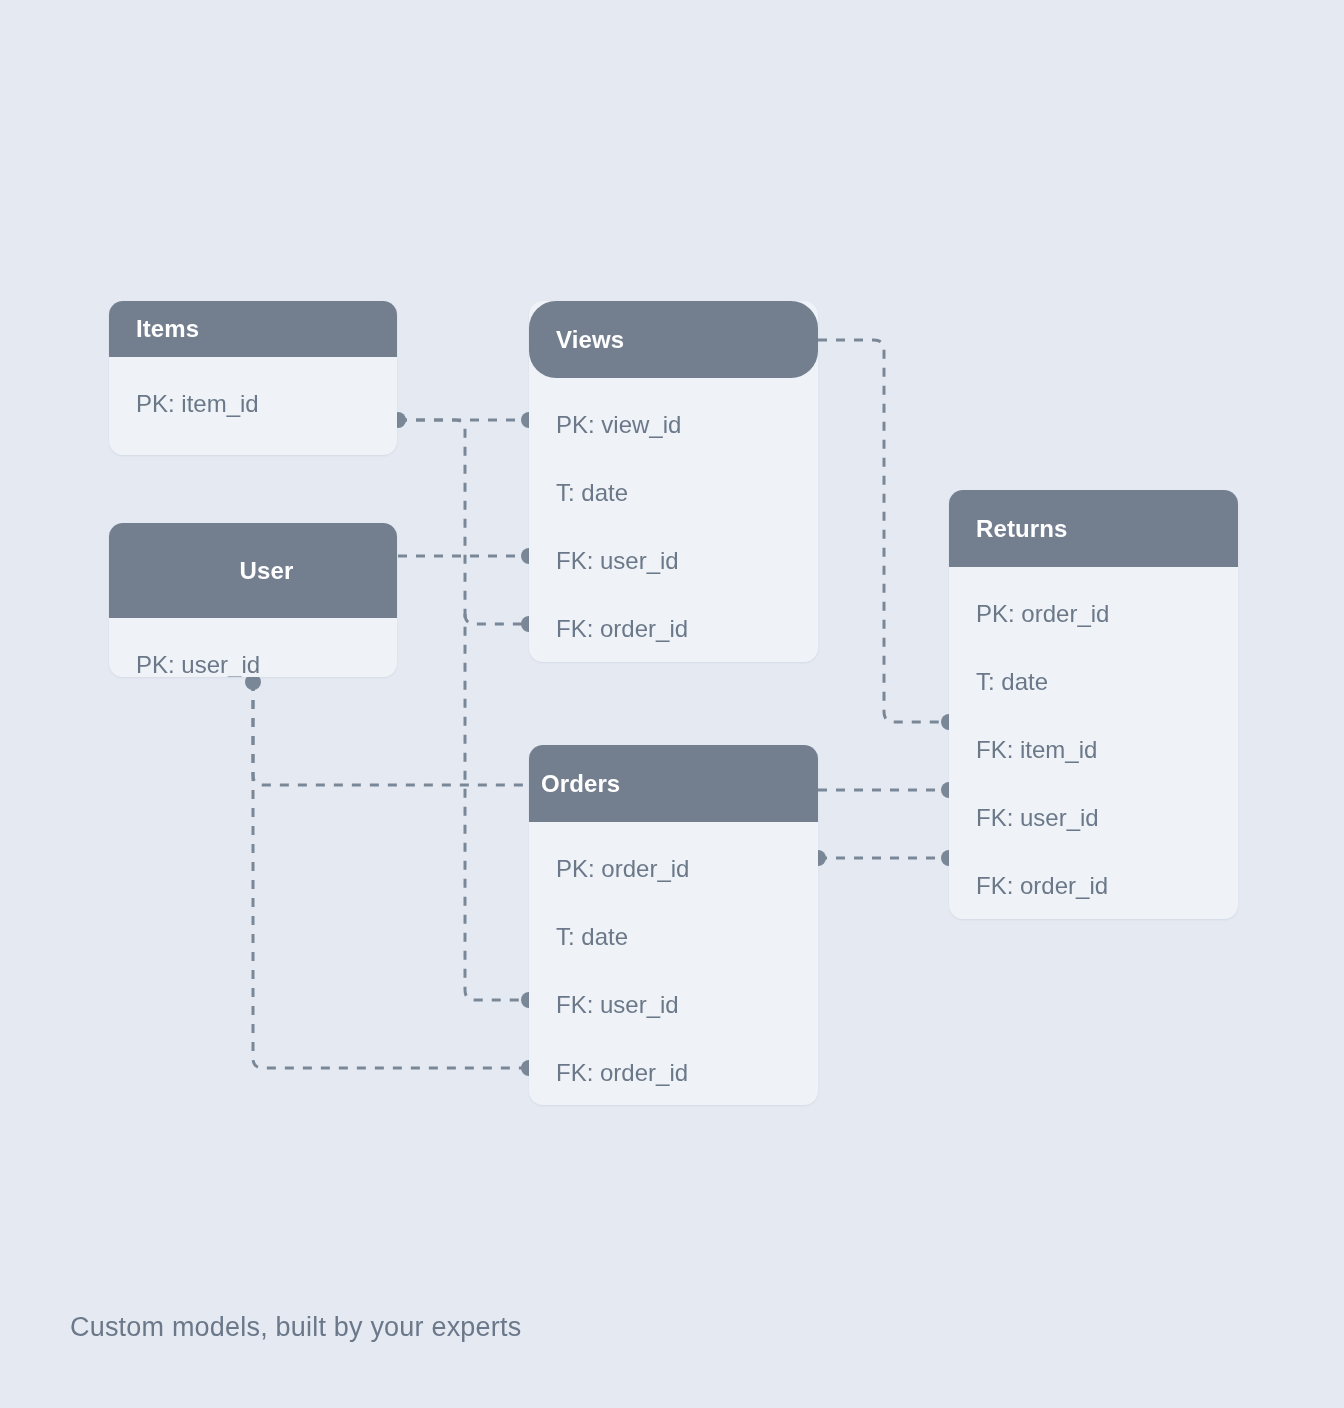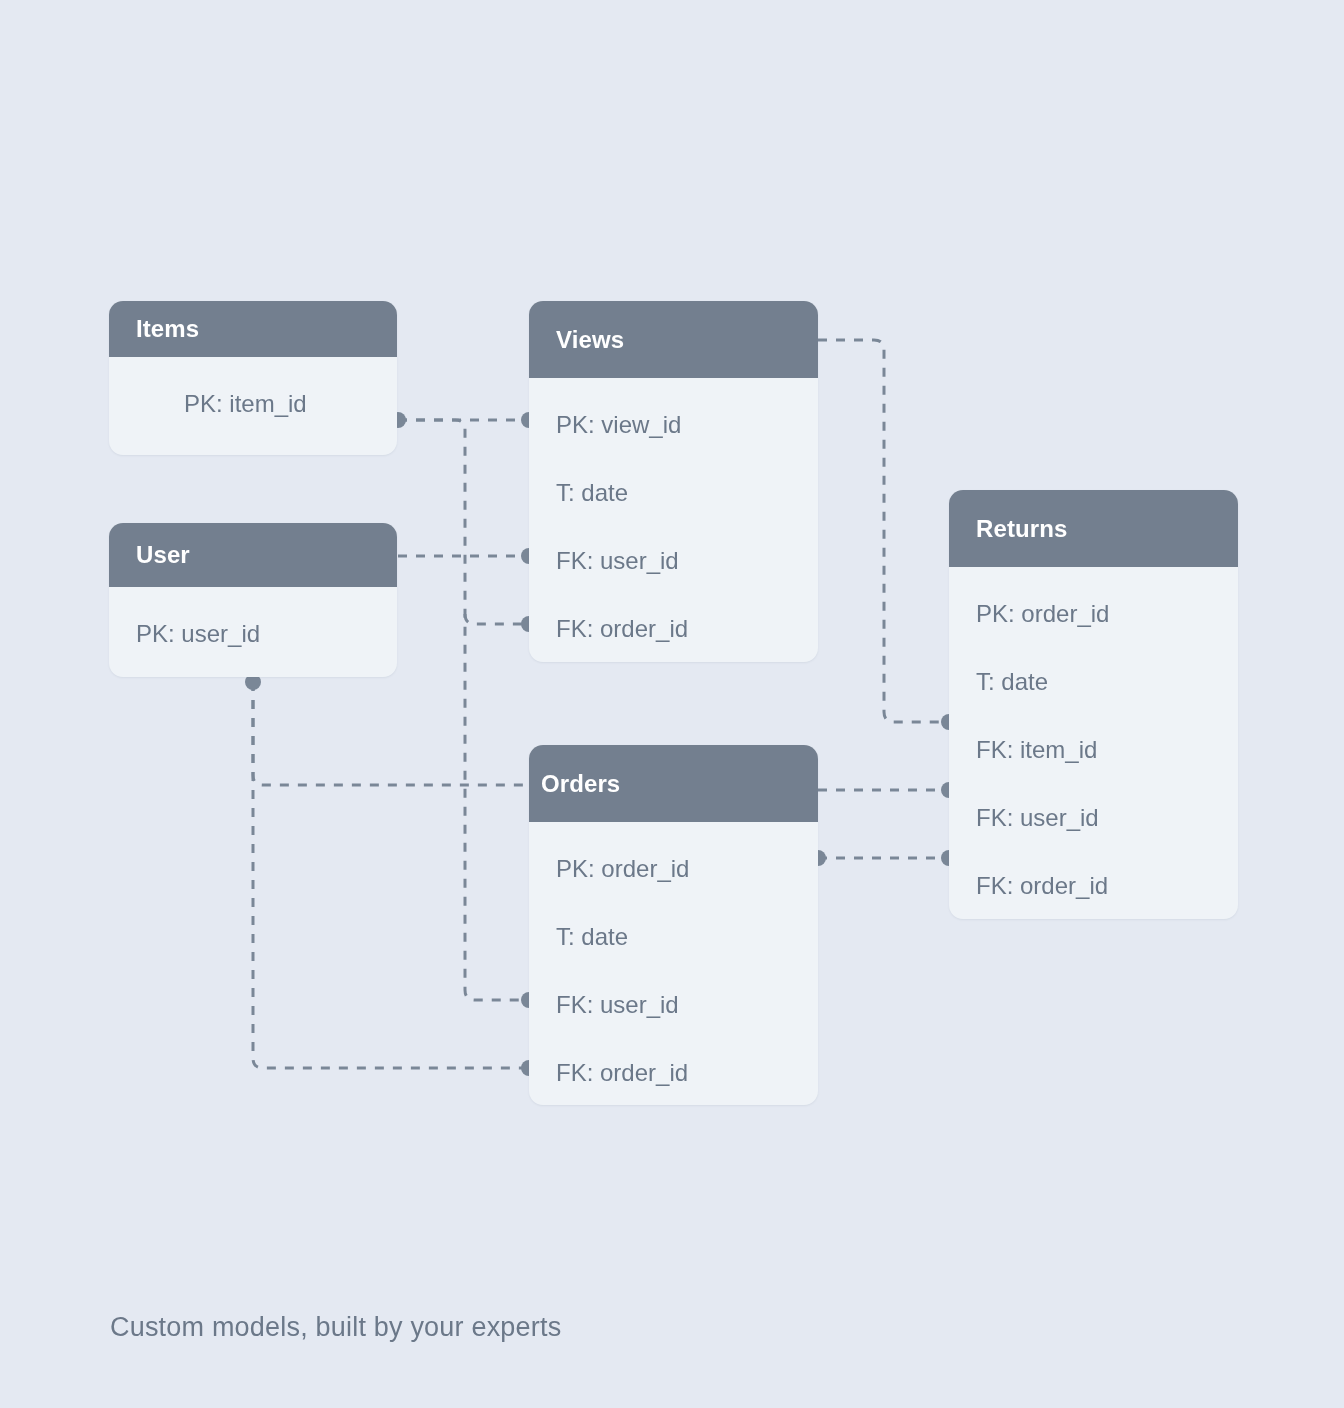--- a/index.html
+++ b/index.html
@@ -56,21 +56,20 @@
     line-height: 1;
   }
   .caption {
     position: absolute;
     left: 70px;
     top: 1312px;
     font-size: 27px;
     color: #6b7889;
     letter-spacing: 0.2px;
     white-space: nowrap;
-    margin-left: 40px;
   }
 </style>
 </head>
 <body>
 
 <div id="stage">
 
   <svg id="edge-layer" width="1344" height="1408" viewBox="0 0 1344 1408">
     <g fill="none" stroke="#7a8797" stroke-width="3" stroke-dasharray="9 9" stroke-linecap="butt">
 
@@ -105,35 +104,35 @@
       <circle cx="529" cy="1000" r="8"></circle>
       <circle cx="529" cy="1068" r="8"></circle>
     </g>
   </svg>
 
   <div class="entity-card" style="left:109px; top:301px; width:288px; height:154px;">
     <div class="entity-header" style="height:56px;">
       <span>Items</span>
     </div>
     <div class="entity-body" style="height:77px;">
-      <div class="field-row" style="top:35px;margin-left:48px;">PK: item_id</div>
+      <div class="field-row" style="top:35px;">PK: item_id</div>
     </div>
   </div>
 
   <div class="entity-card" style="left:109px; top:523px; width:288px; height:154px;">
-    <div class="entity-header" style="height:64px;">
+    <div class="entity-header" style="height:95px;justify-content:center;">
       <span>User</span>
     </div>
     <div class="entity-body" style="height:95px;">
       <div class="field-row" style="top:35px;">PK: user_id</div>
     </div>
   </div>
 
   <div class="entity-card" style="left:529px; top:301px; width:289px; height:361px;">
-    <div class="entity-header" style="height:77px;">
+    <div class="entity-header" style="height:77px;border-radius:27px;">
       <span>Views</span>
     </div>
     <div class="entity-body" style="height:236px;">
       <div class="field-row" style="top:35px;">PK: view_id</div>
       <div class="field-row" style="top:103px;">T: date</div>
       <div class="field-row" style="top:171px;">FK: user_id</div>
       <div class="field-row" style="top:239px;">FK: order_id</div>
     </div>
   </div>
 

